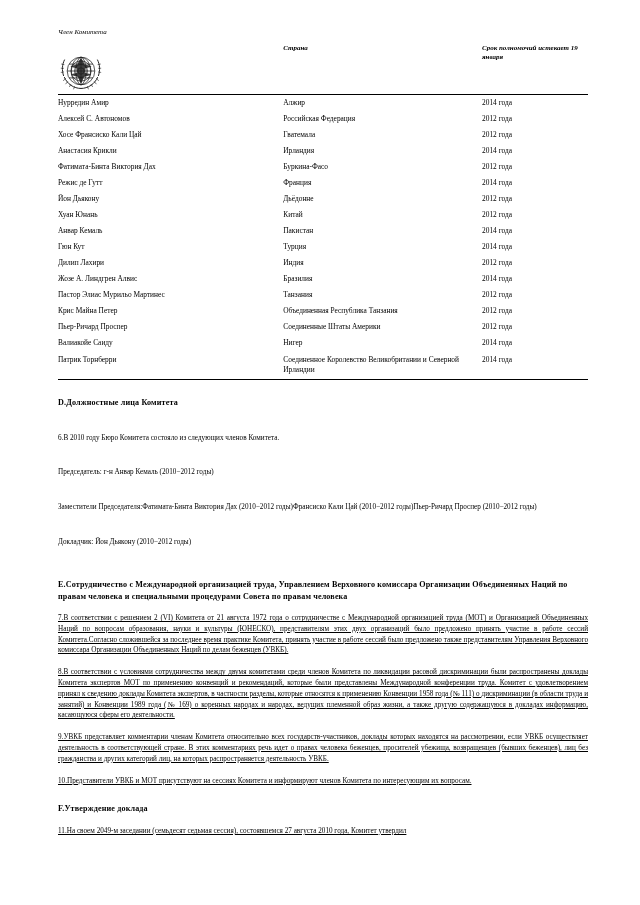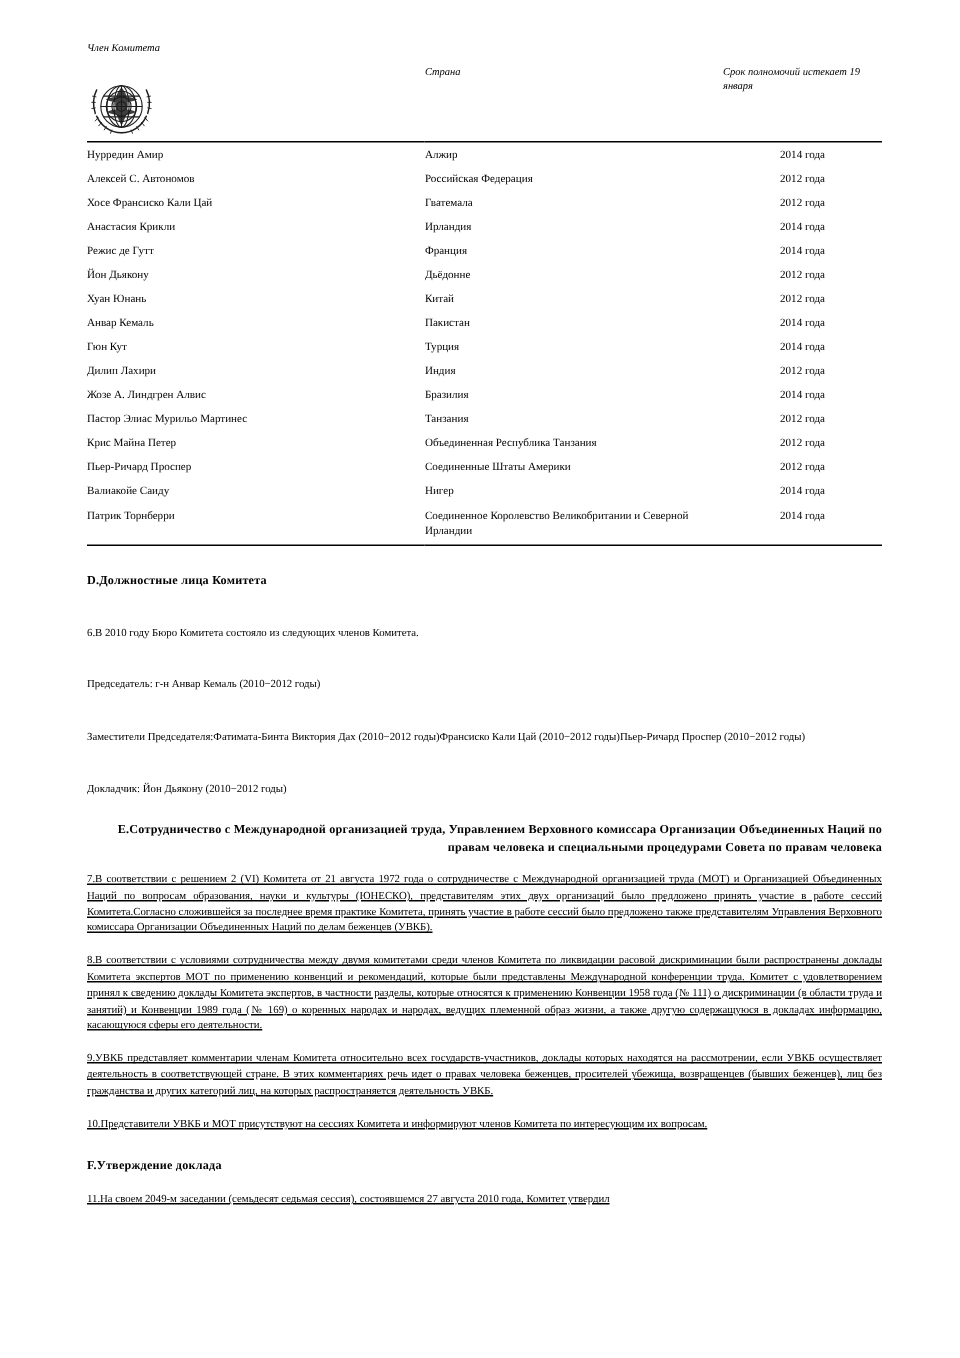--- a/index.html
+++ b/index.html
@@ -47,20 +47,21 @@
     border-bottom: 1.1px solid #000;
   }
   .member-table thead th.emblem-cell {
     border-bottom: 1.1px solid #000;
     padding: 0;
     vertical-align: bottom;
   }
   .col-caption {
     display: block;
     padding-top: 16px;
+    font-weight: bold;
   }
 
   
   .emblem-wrap {
     position: relative;
     width: 46px;
     height: 46px;
     margin: 2px 0 3px 2px;
   }
   .emblem-wrap svg { display: block; }
@@ -73,38 +74,38 @@
     margin-bottom: 2px;
   }
 
   .member-table tbody td {
     vertical-align: top;
     padding: 3.2px 6px 3.2px 0;
     font-size: 7.4px;
     line-height: 1.3;
   }
   .member-table tbody tr.tall td { padding-top: 4px; padding-bottom: 4px; }
-  .member-table tbody td.term-cell { padding-right: 0; text-align: center; }
+  .member-table tbody td.term-cell { padding-right: 0; }
   .member-table tbody tr:last-child td {
     border-bottom: 1.2px solid #000;
     padding-bottom: 5px;
   }
 
   
   td.mid { vertical-align: middle; }
 
   
   .section-heading {
     font-weight: bold;
     font-size: 8.1px;
     line-height: 1.42;
     margin: 17px 0 0 0;
     letter-spacing: 0.15px;
   }
-  .section-heading.wide { margin-top: 16px; text-align: right; }
+  .section-heading.wide { margin-top: 32px; }
   p.para {
     font-size: 7.2px;
     line-height: 1.47;
     margin: 24px 0 0 0;
     text-align: left;
   }
   p.body-block {
     font-size: 7.2px;
     line-height: 1.5;
     margin: 11px 0 0 0;
@@ -195,20 +196,25 @@
         <td>Хосе Франсиско Кали Цай</td>
         <td>Гватемала</td>
         <td class="term-cell">2012 года</td>
       </tr>
       <tr>
         <td>Анастасия Крикли</td>
         <td>Ирландия</td>
         <td class="term-cell">2014 года</td>
       </tr>
       <tr>
+        <td>Фатимата-Бинта Виктория Дах</td>
+        <td>Буркина-Фасо</td>
+        <td class="term-cell">2012 года</td>
+      </tr>
+      <tr>
         <td>Режис де Гутт</td>
         <td>Франция</td>
         <td class="term-cell">2014 года</td>
       </tr>
       <tr>
         <td>Йон Дьякону</td>
         <td>Дьёдонне</td>
         <td class="term-cell">2012 года</td>
       </tr>
       <tr>

